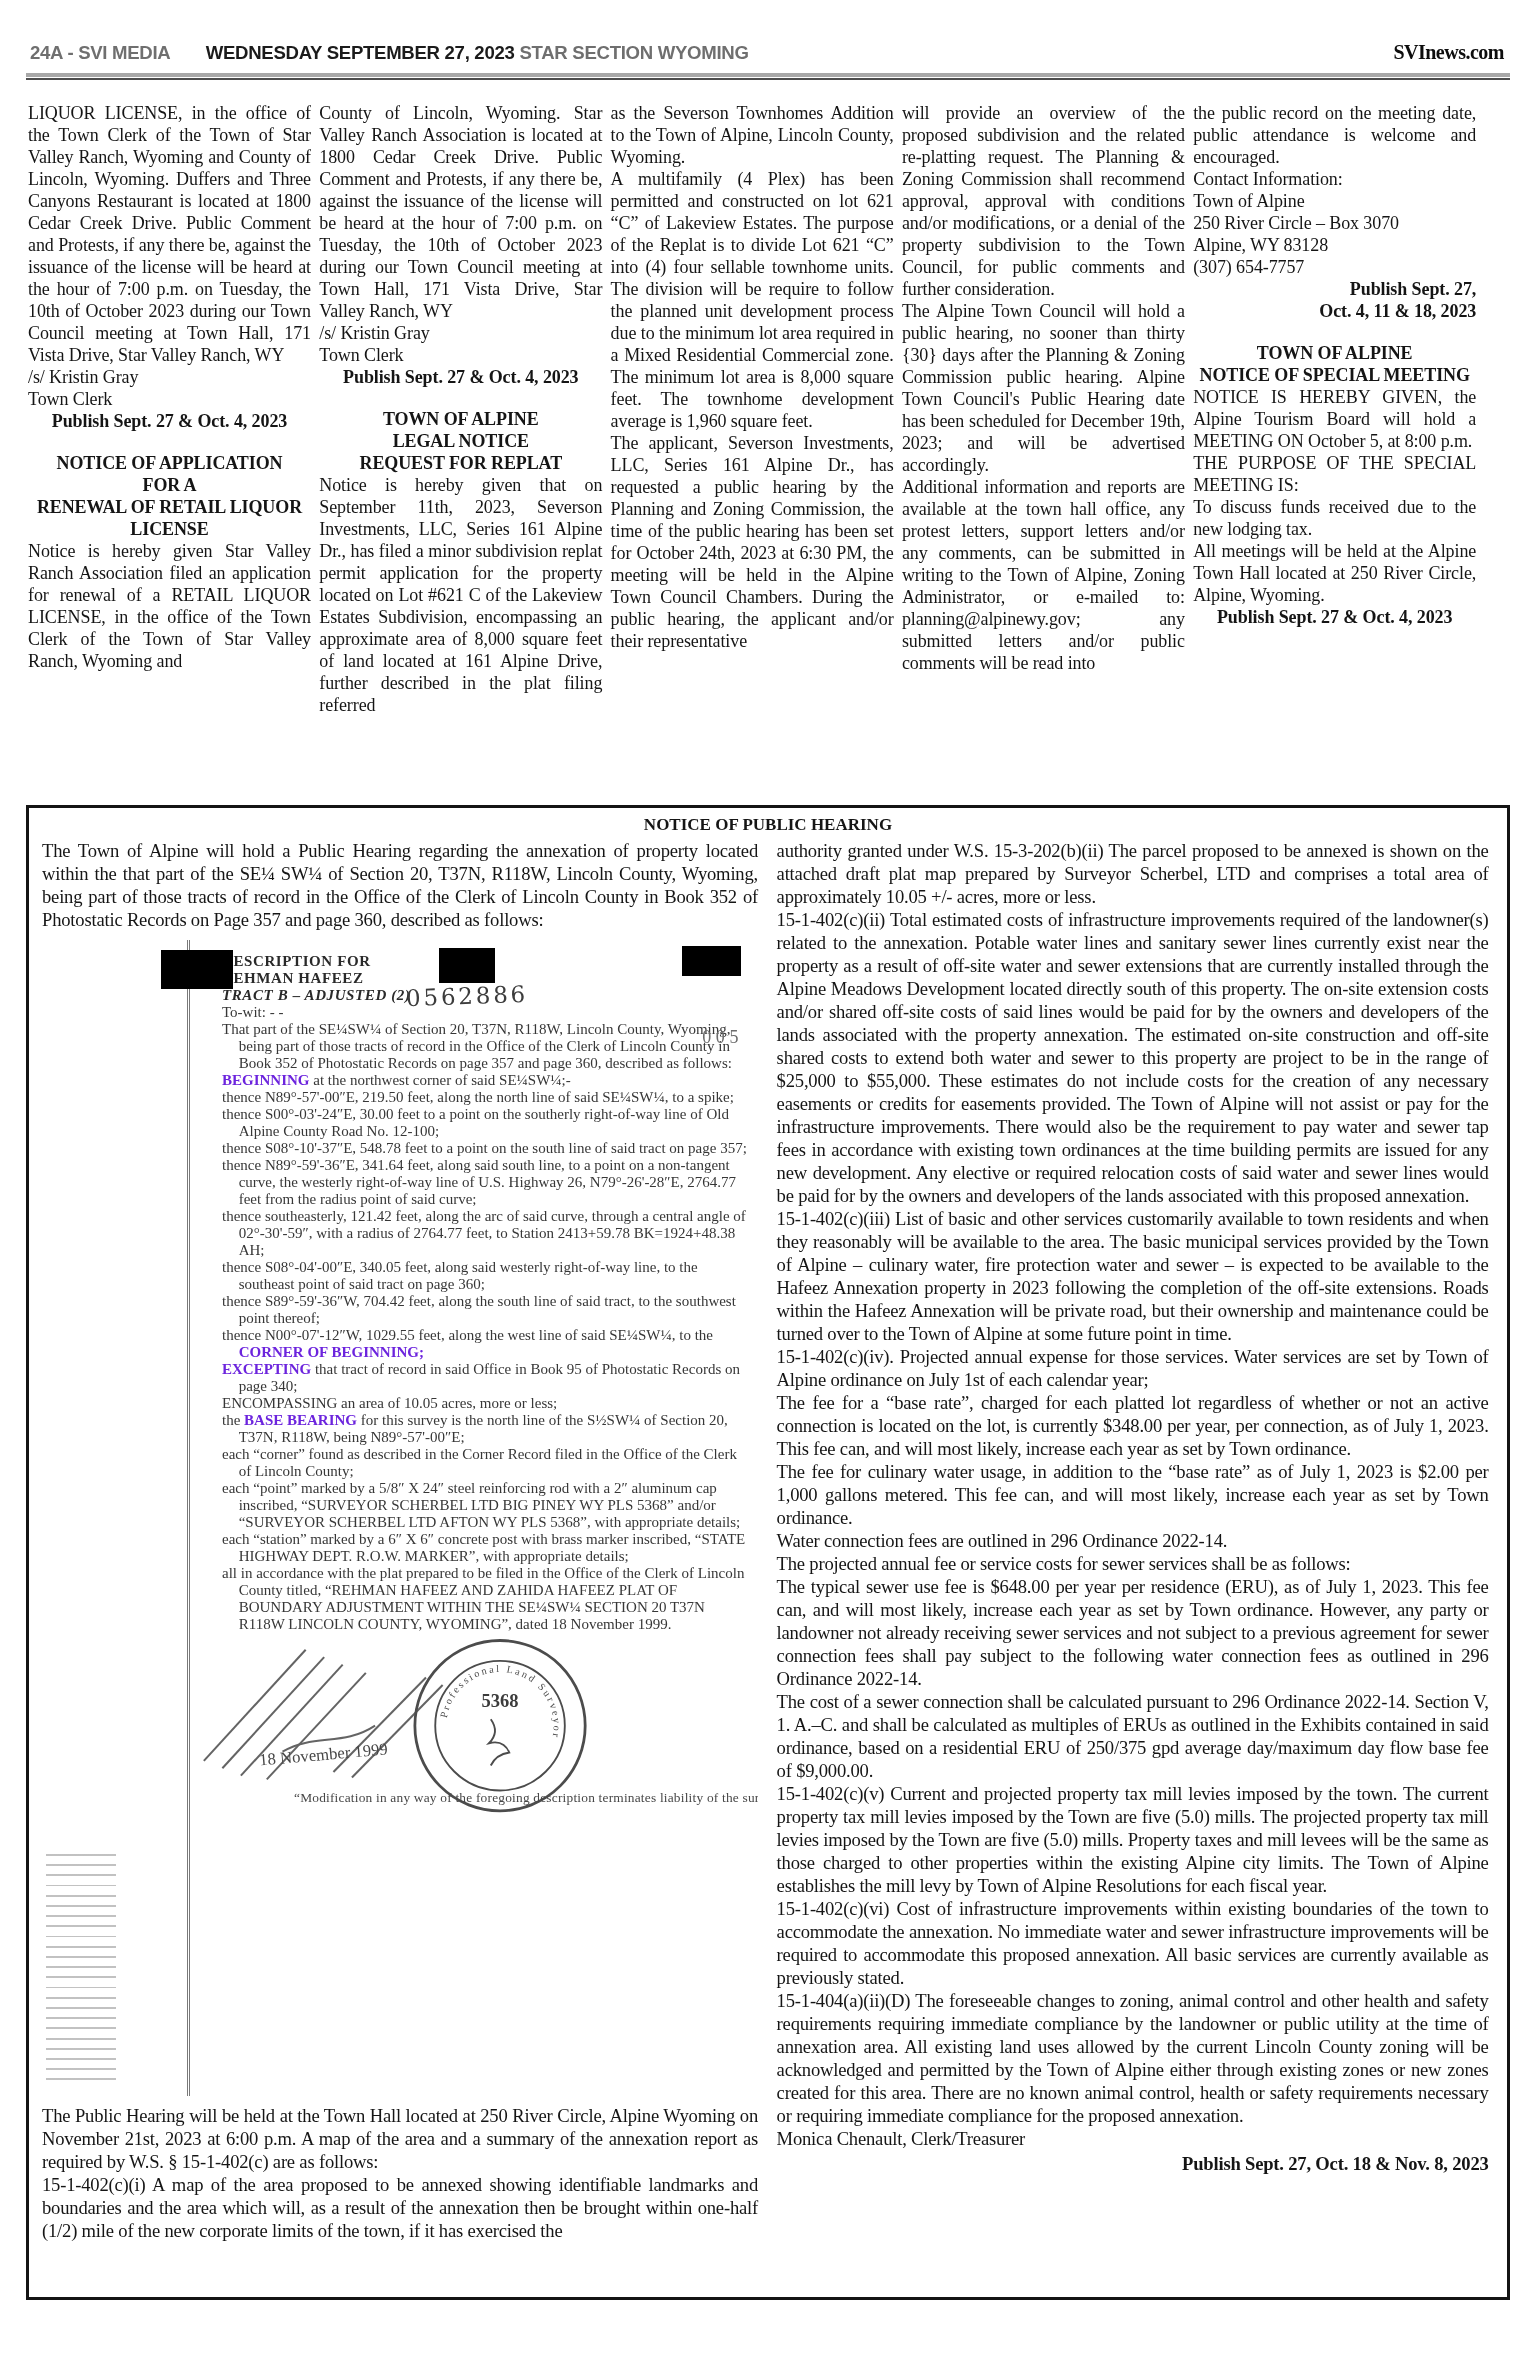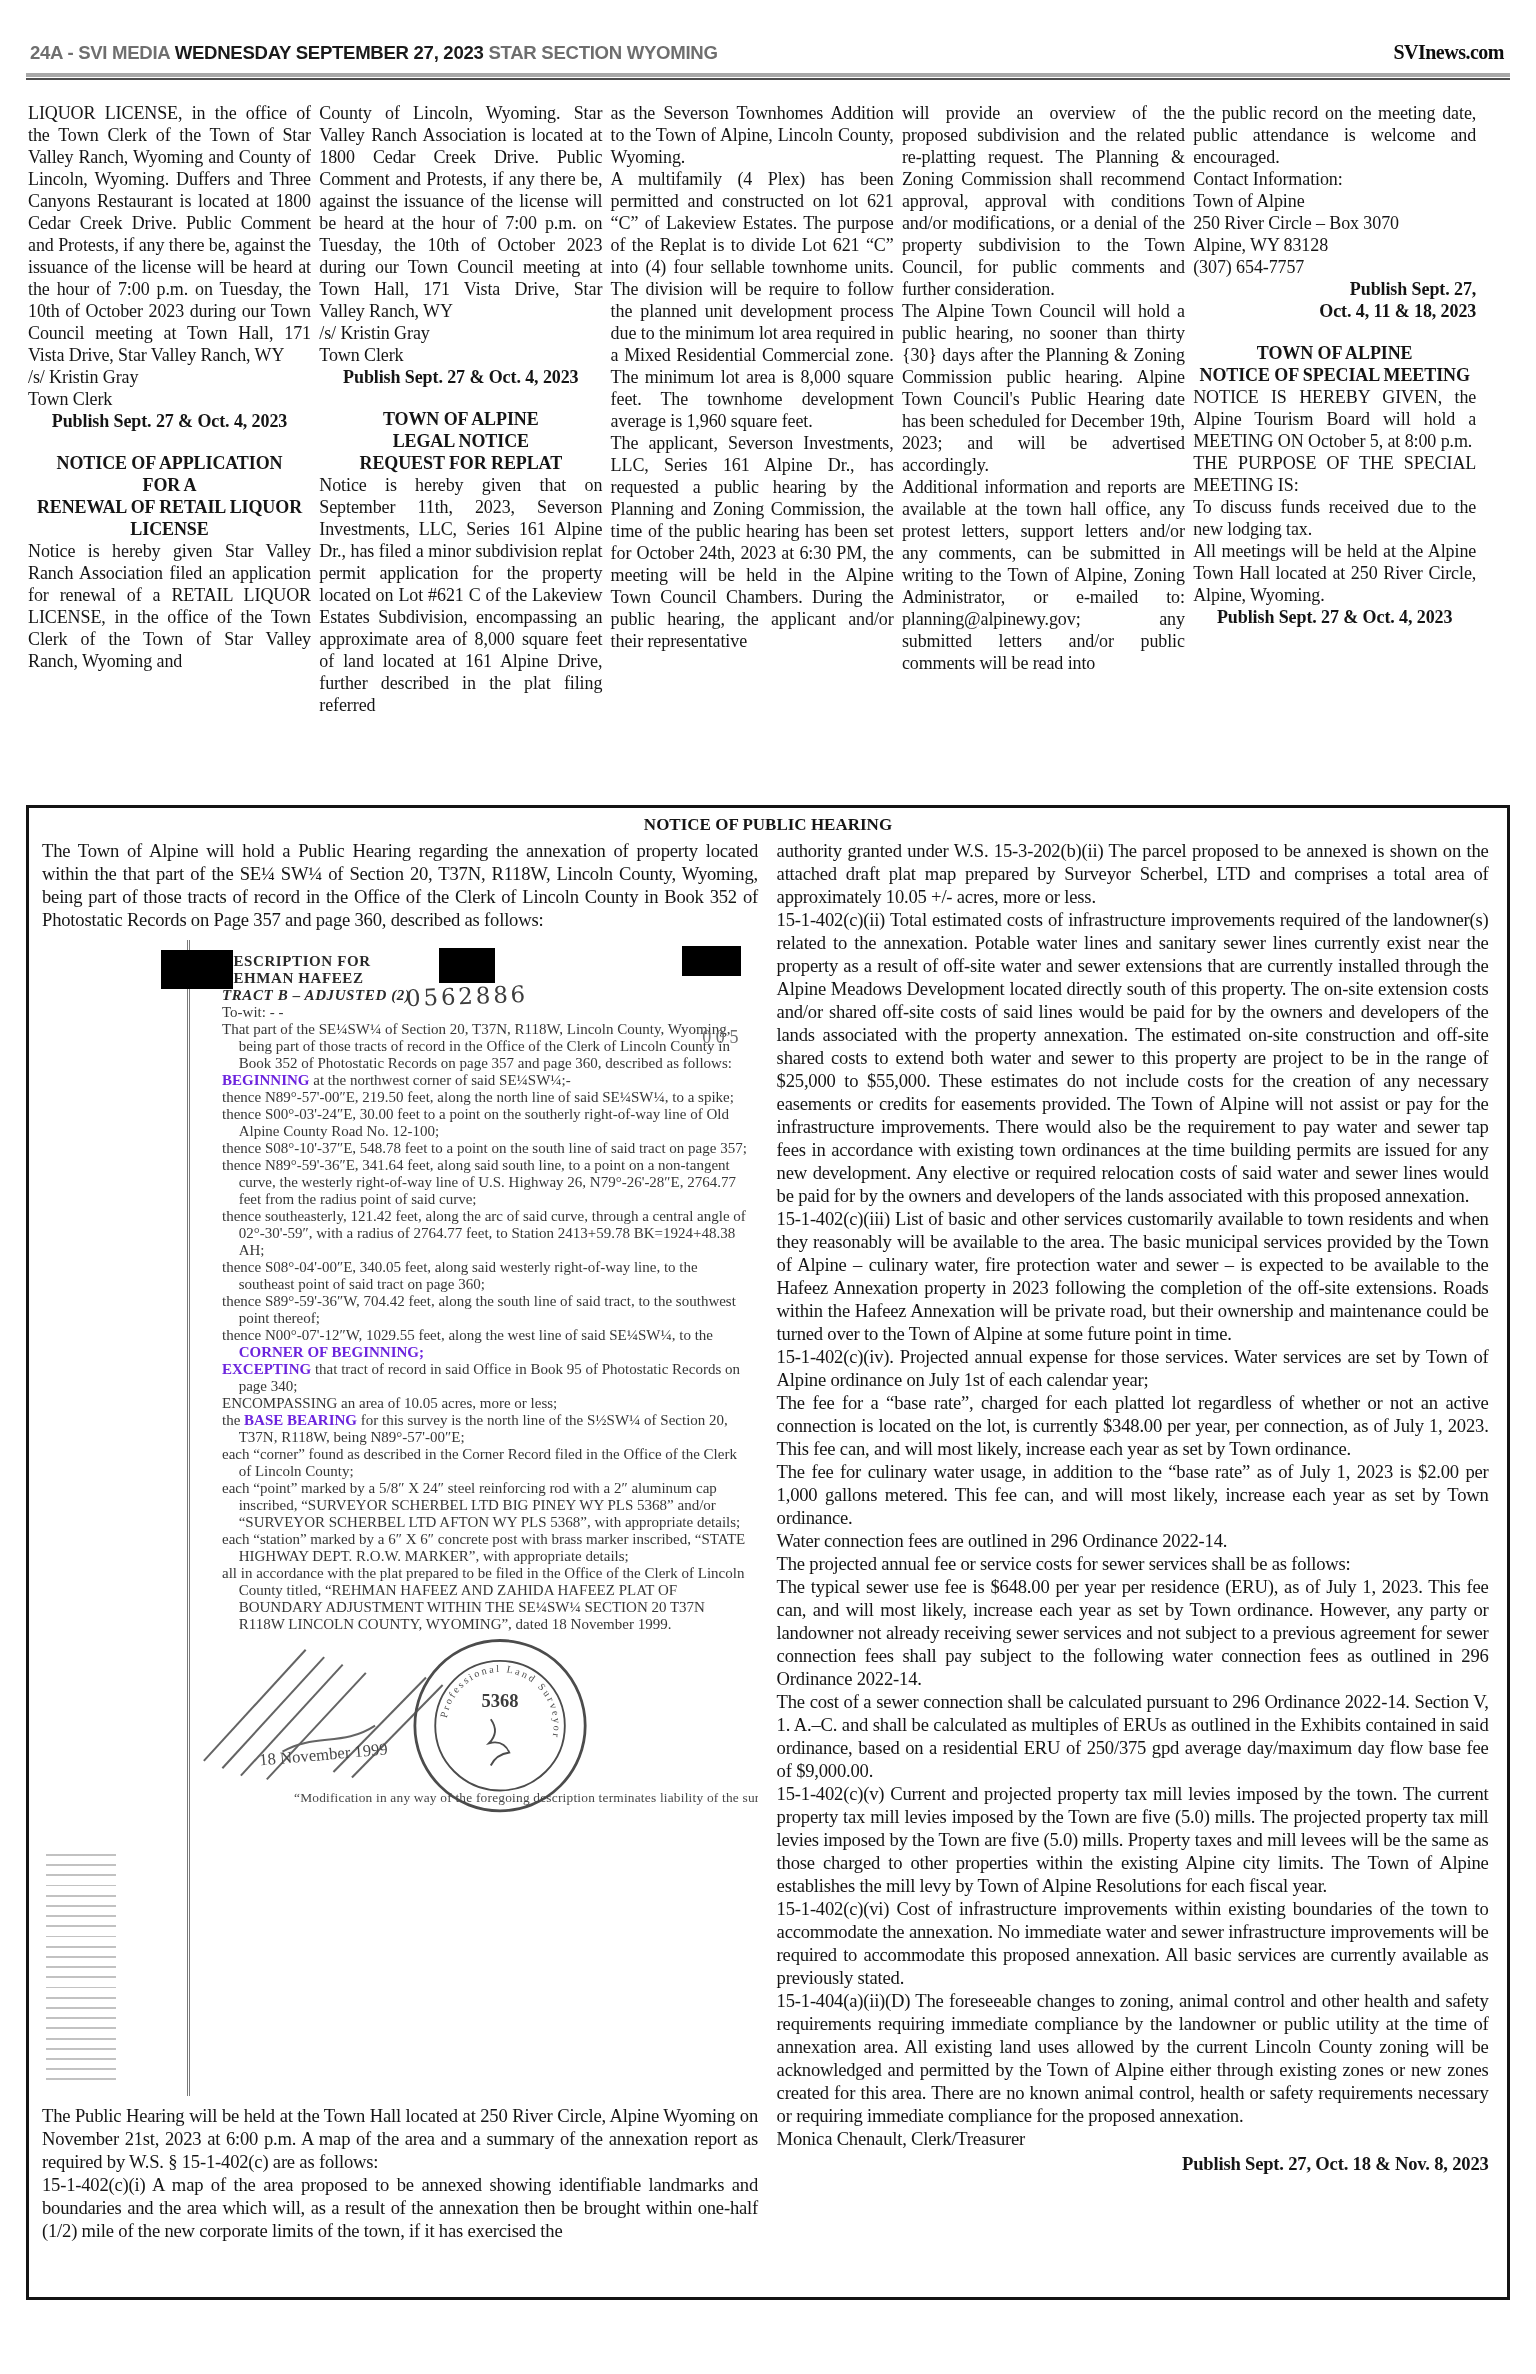--- a/index.html
+++ b/index.html
@@ -4,21 +4,21 @@
 <style>
   html,body{margin:0;padding:0;}
   body{
     width:1536px;height:2375px;background:#ffffff;overflow:hidden;
     font-family:"Liberation Serif", serif;color:#151515;position:relative;
   }
   
   .masthead{display:flex;justify-content:space-between;align-items:flex-end;
     padding:41px 32px 9.3px 30px;font-family:"Liberation Sans", sans-serif;}
   .mh-left{font-size:18.6px;font-weight:700;letter-spacing:-0.3px;color:#6f6f6f;white-space:nowrap;}
-  .mh-left .mh-date{color:#1b1b1b;}
+  .mh-left .mh-date{color:#1b1b1b;margin-left:31px;}
   .mh-site{font-family:"Liberation Serif", serif;font-weight:700;font-size:20px;
     letter-spacing:-0.5px;color:#0d0d0d;}
   .rule-thick{height:3.7px;background:#a8a8a8;margin:0 26px;}
   .rule-thin{height:1.9px;background:#4d4d4d;margin:0.9px 26px 0 26px;}
 
   
   .top-cols{display:flex;gap:8.3px;padding:22px 28px 0 28px;height:690px;overflow:hidden;}
   .col{width:283px;font-size:18px;line-height:22px;text-align:justify;letter-spacing:-0.1px;}
   .col p{margin:0;}
   .pub-center{font-weight:700;text-align:center;}

